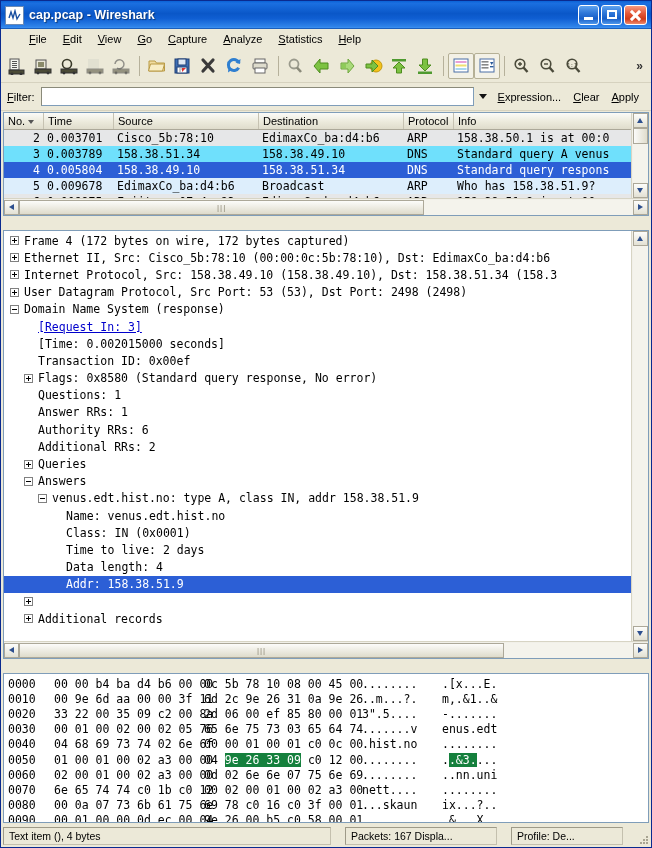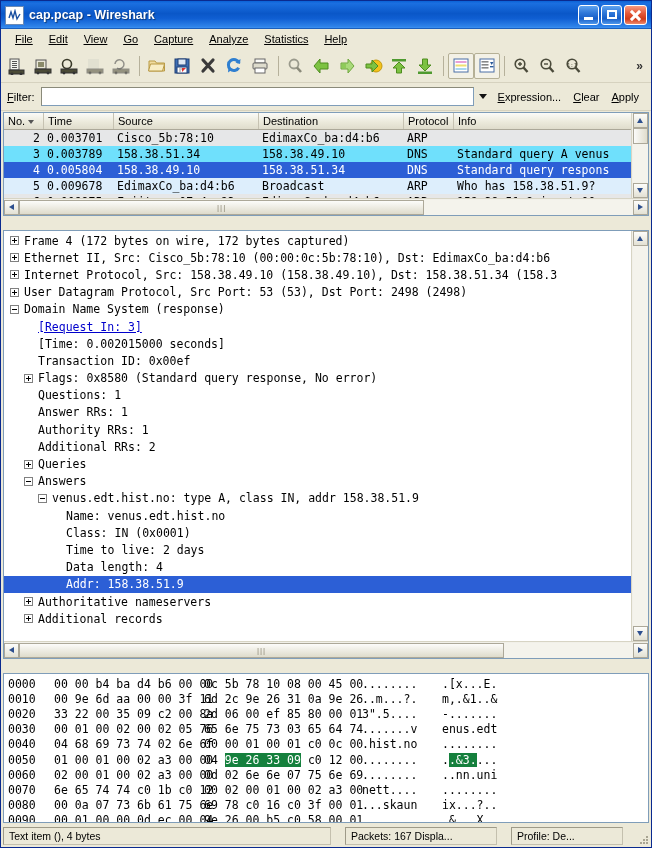--- a/index.html
+++ b/index.html
@@ -86,23 +86,22 @@
   .tb-btn.close .x1{ transform: rotate(45deg);}
   .tb-btn.close .x2{ transform: rotate(-45deg);}
 
   
   .menubar {
     flex: 0 0 20px;
     height: 20px;
     background: #ece9d8;
     display: flex;
     align-items: center;
-    padding-left: 6px;
-    box-sizing: border-box;
-    text-decoration: underline;
+    padding-left: 20px;
+    box-sizing: border-box;
   }
   .menu-item {
     padding: 2px 8px 2px 8px;
     font-size: 11px;
     color: #000000;
     white-space: nowrap;
     cursor: default;
   }
   .menu-item u { text-decoration: underline; }
 
@@ -629,20 +628,21 @@
           <div class="pcol c-proto">Protocol</div>
           <div class="pcol c-info">Info</div>
         </div>
         <div class="plist-rows mono" id="packet-rows">
             <div class="prow gray">
               <div class="cell num" style="width: 40px; flex: 0 0 40px;">2</div>
               <div class="cell" style="width: 70px; flex: 0 0 70px;">0.003701</div>
               <div class="cell" style="width: 145px; flex: 0 0 145px;">Cisco_5b:78:10</div>
               <div class="cell" style="width: 145px; flex: 0 0 145px;">EdimaxCo_ba:d4:b6</div>
               <div class="cell" style="width: 50px; flex: 0 0 50px;">ARP</div>
+              <div class="cell" style="flex: 1 1 auto;">158.38.50.1 is at 00:0</div>
             </div>
             <div class="prow lblue">
               <div class="cell num" style="width: 40px; flex: 0 0 40px;">3</div>
               <div class="cell" style="width: 70px; flex: 0 0 70px;">0.003789</div>
               <div class="cell" style="width: 145px; flex: 0 0 145px;">158.38.51.34</div>
               <div class="cell" style="width: 145px; flex: 0 0 145px;">158.38.49.10</div>
               <div class="cell" style="width: 50px; flex: 0 0 50px;">DNS</div>
               <div class="cell" style="flex: 1 1 auto;">Standard query A venus</div>
             </div>
             <div class="prow sel">
@@ -751,21 +751,21 @@
             <span class="tlabel">Questions: 1</span>
           </div>
           <div class="trow">
             <span class="tspacer" style="width: 20px;"></span>
             <span class="tspacer" style="width: 14px;"></span>
             <span class="tlabel">Answer RRs: 1</span>
           </div>
           <div class="trow">
             <span class="tspacer" style="width: 20px;"></span>
             <span class="tspacer" style="width: 14px;"></span>
-            <span class="tlabel">Authority RRs: 1</span>
+            <span class="tlabel">Authority RRs: 6</span>
           </div>
           <div class="trow">
             <span class="tspacer" style="width: 20px;"></span>
             <span class="tspacer" style="width: 14px;"></span>
             <span class="tlabel">Additional RRs: 2</span>
           </div>
           <div class="trow">
             <span class="tspacer" style="width: 20px;"></span>
             <span class="texp plus"></span>
             <span class="tlabel">Queries</span>
@@ -801,21 +801,20 @@
             <span class="tlabel">Data length: 4</span>
           </div>
           <div class="trow sel">
             <span class="tspacer" style="width: 48px;"></span>
             <span class="tspacer" style="width: 14px;"></span>
             <span class="tlabel">Addr: 158.38.51.9</span>
           </div>
           <div class="trow">
             <span class="tspacer" style="width: 20px;"></span>
             <span class="texp plus"></span>
-            <span class="tlabel">Authoritative nameservers</span>
           </div>
           <div class="trow">
             <span class="tspacer" style="width: 20px;"></span>
             <span class="texp plus"></span>
             <span class="tlabel">Additional records</span>
           </div>
         </div>
       <div class="vscroll">
         <div class="sb-arrow">
             <span class="a-up"></span>

